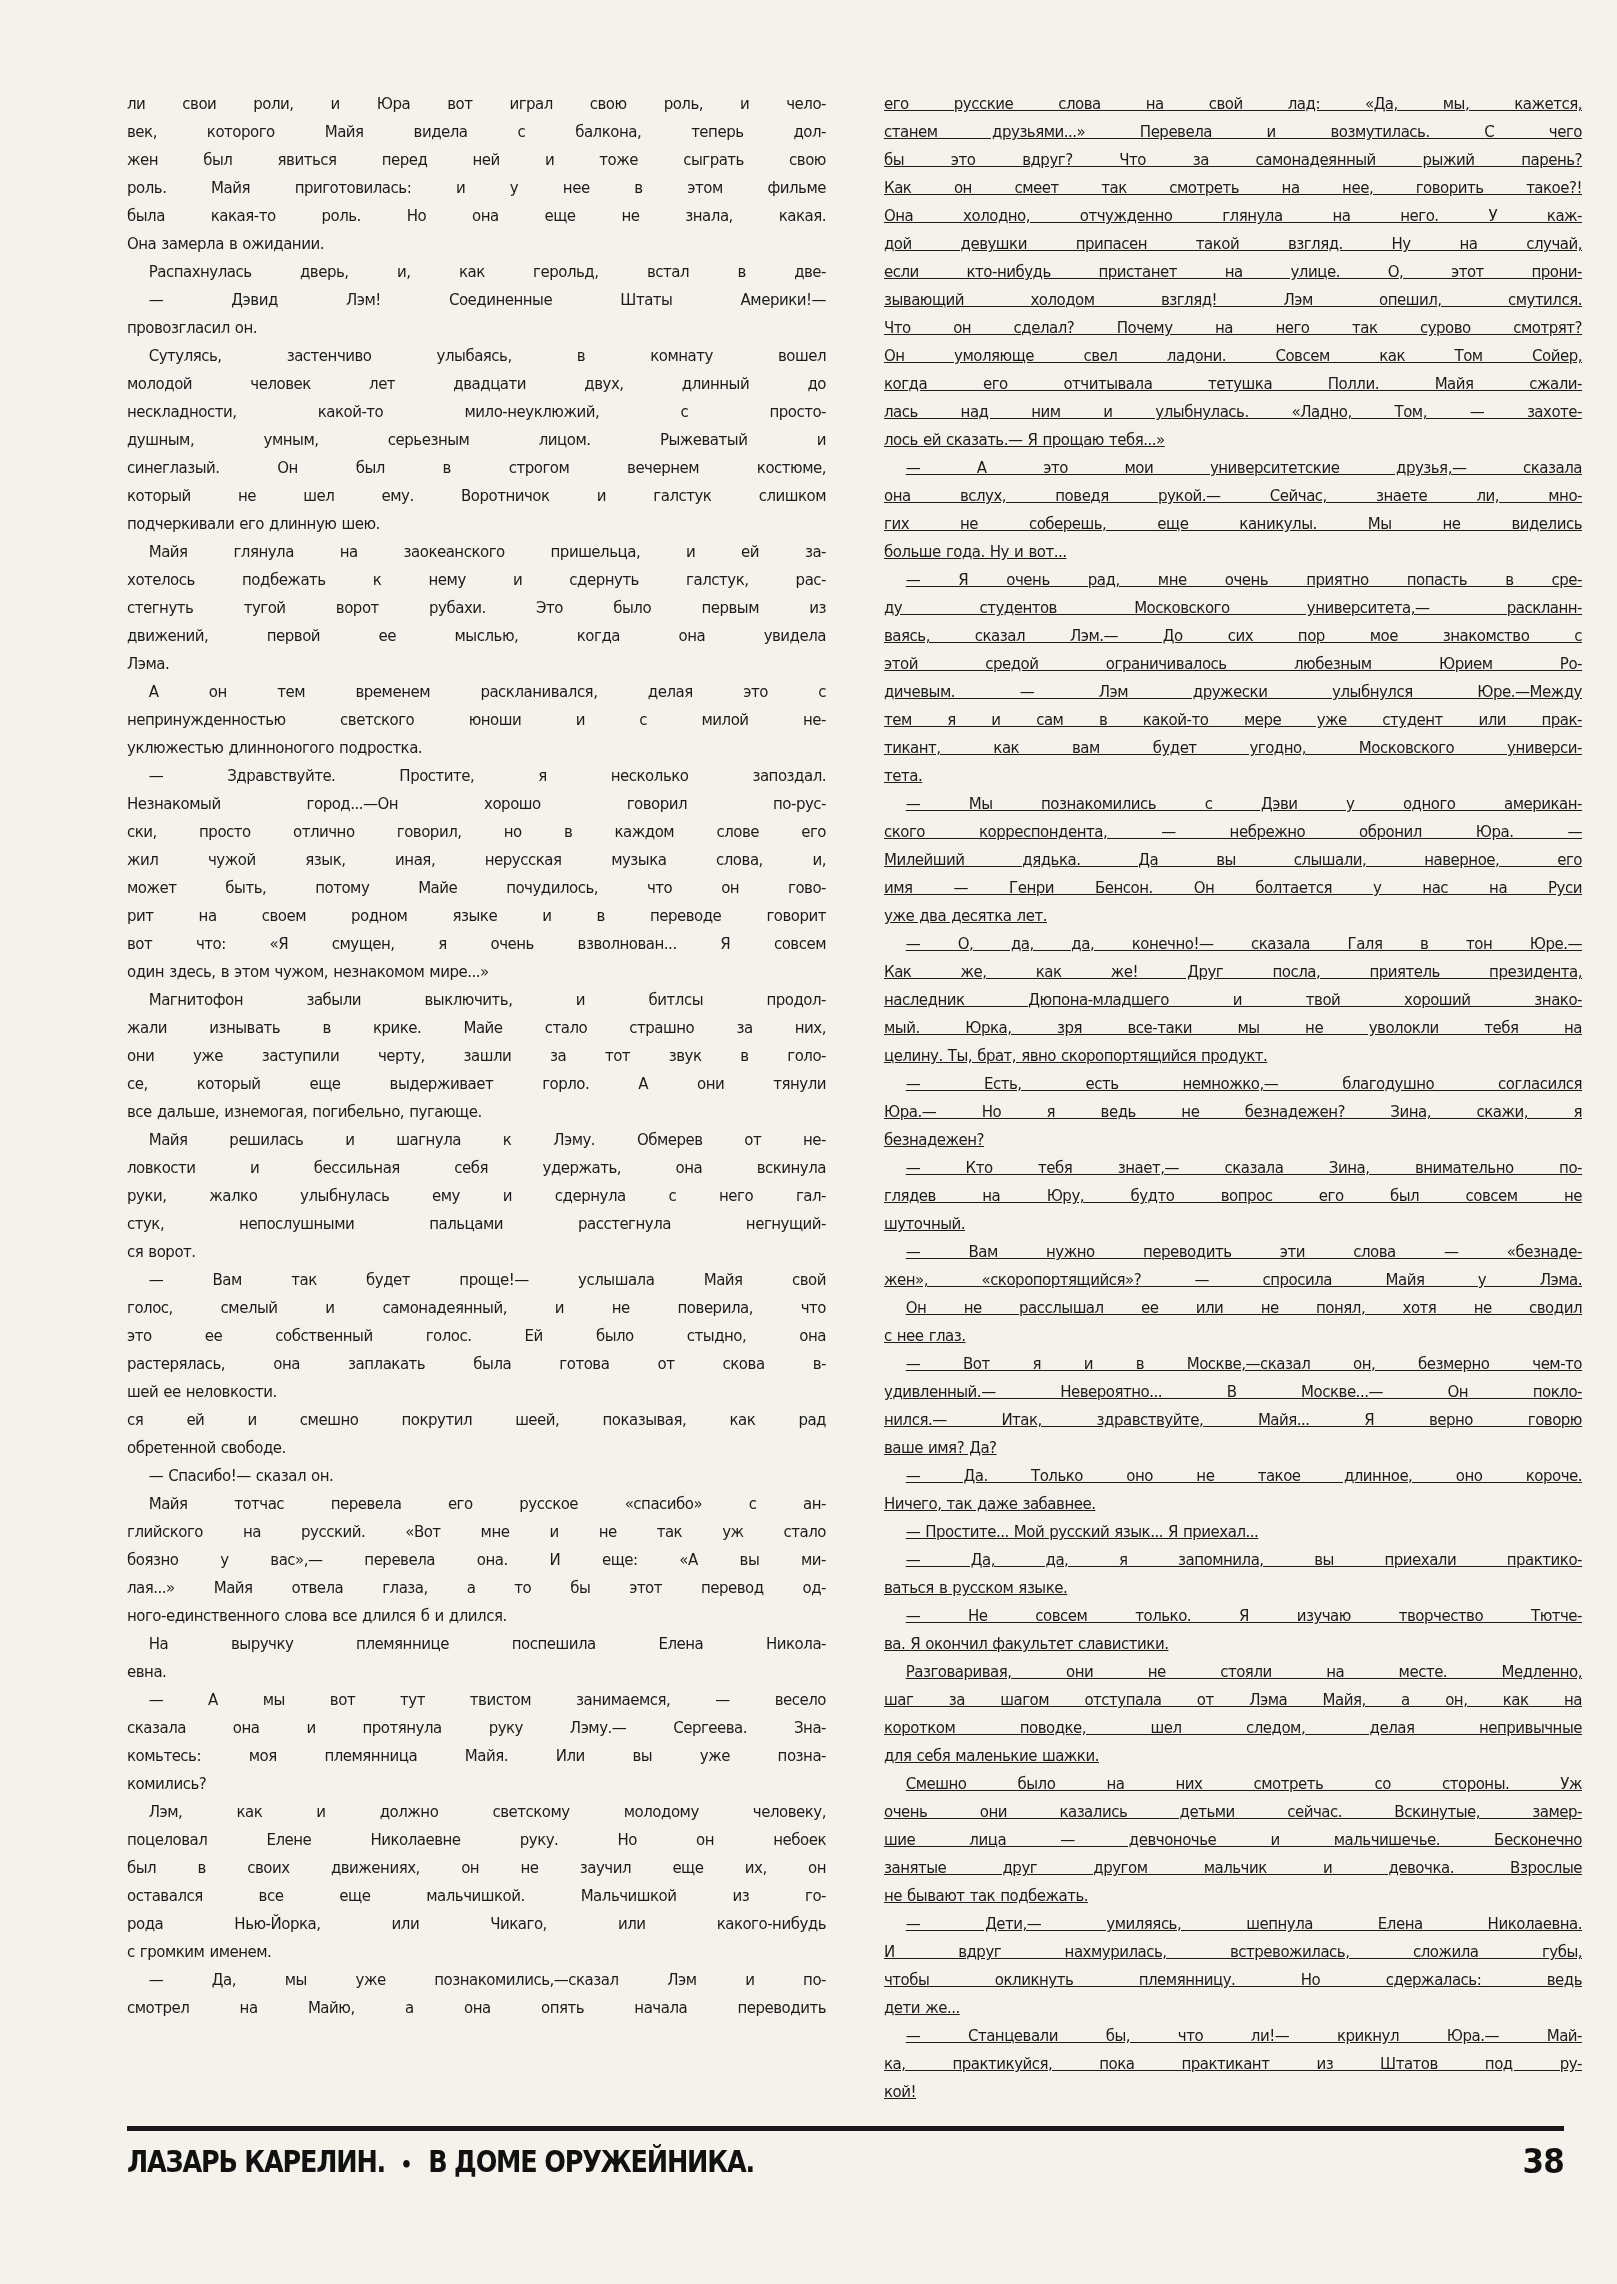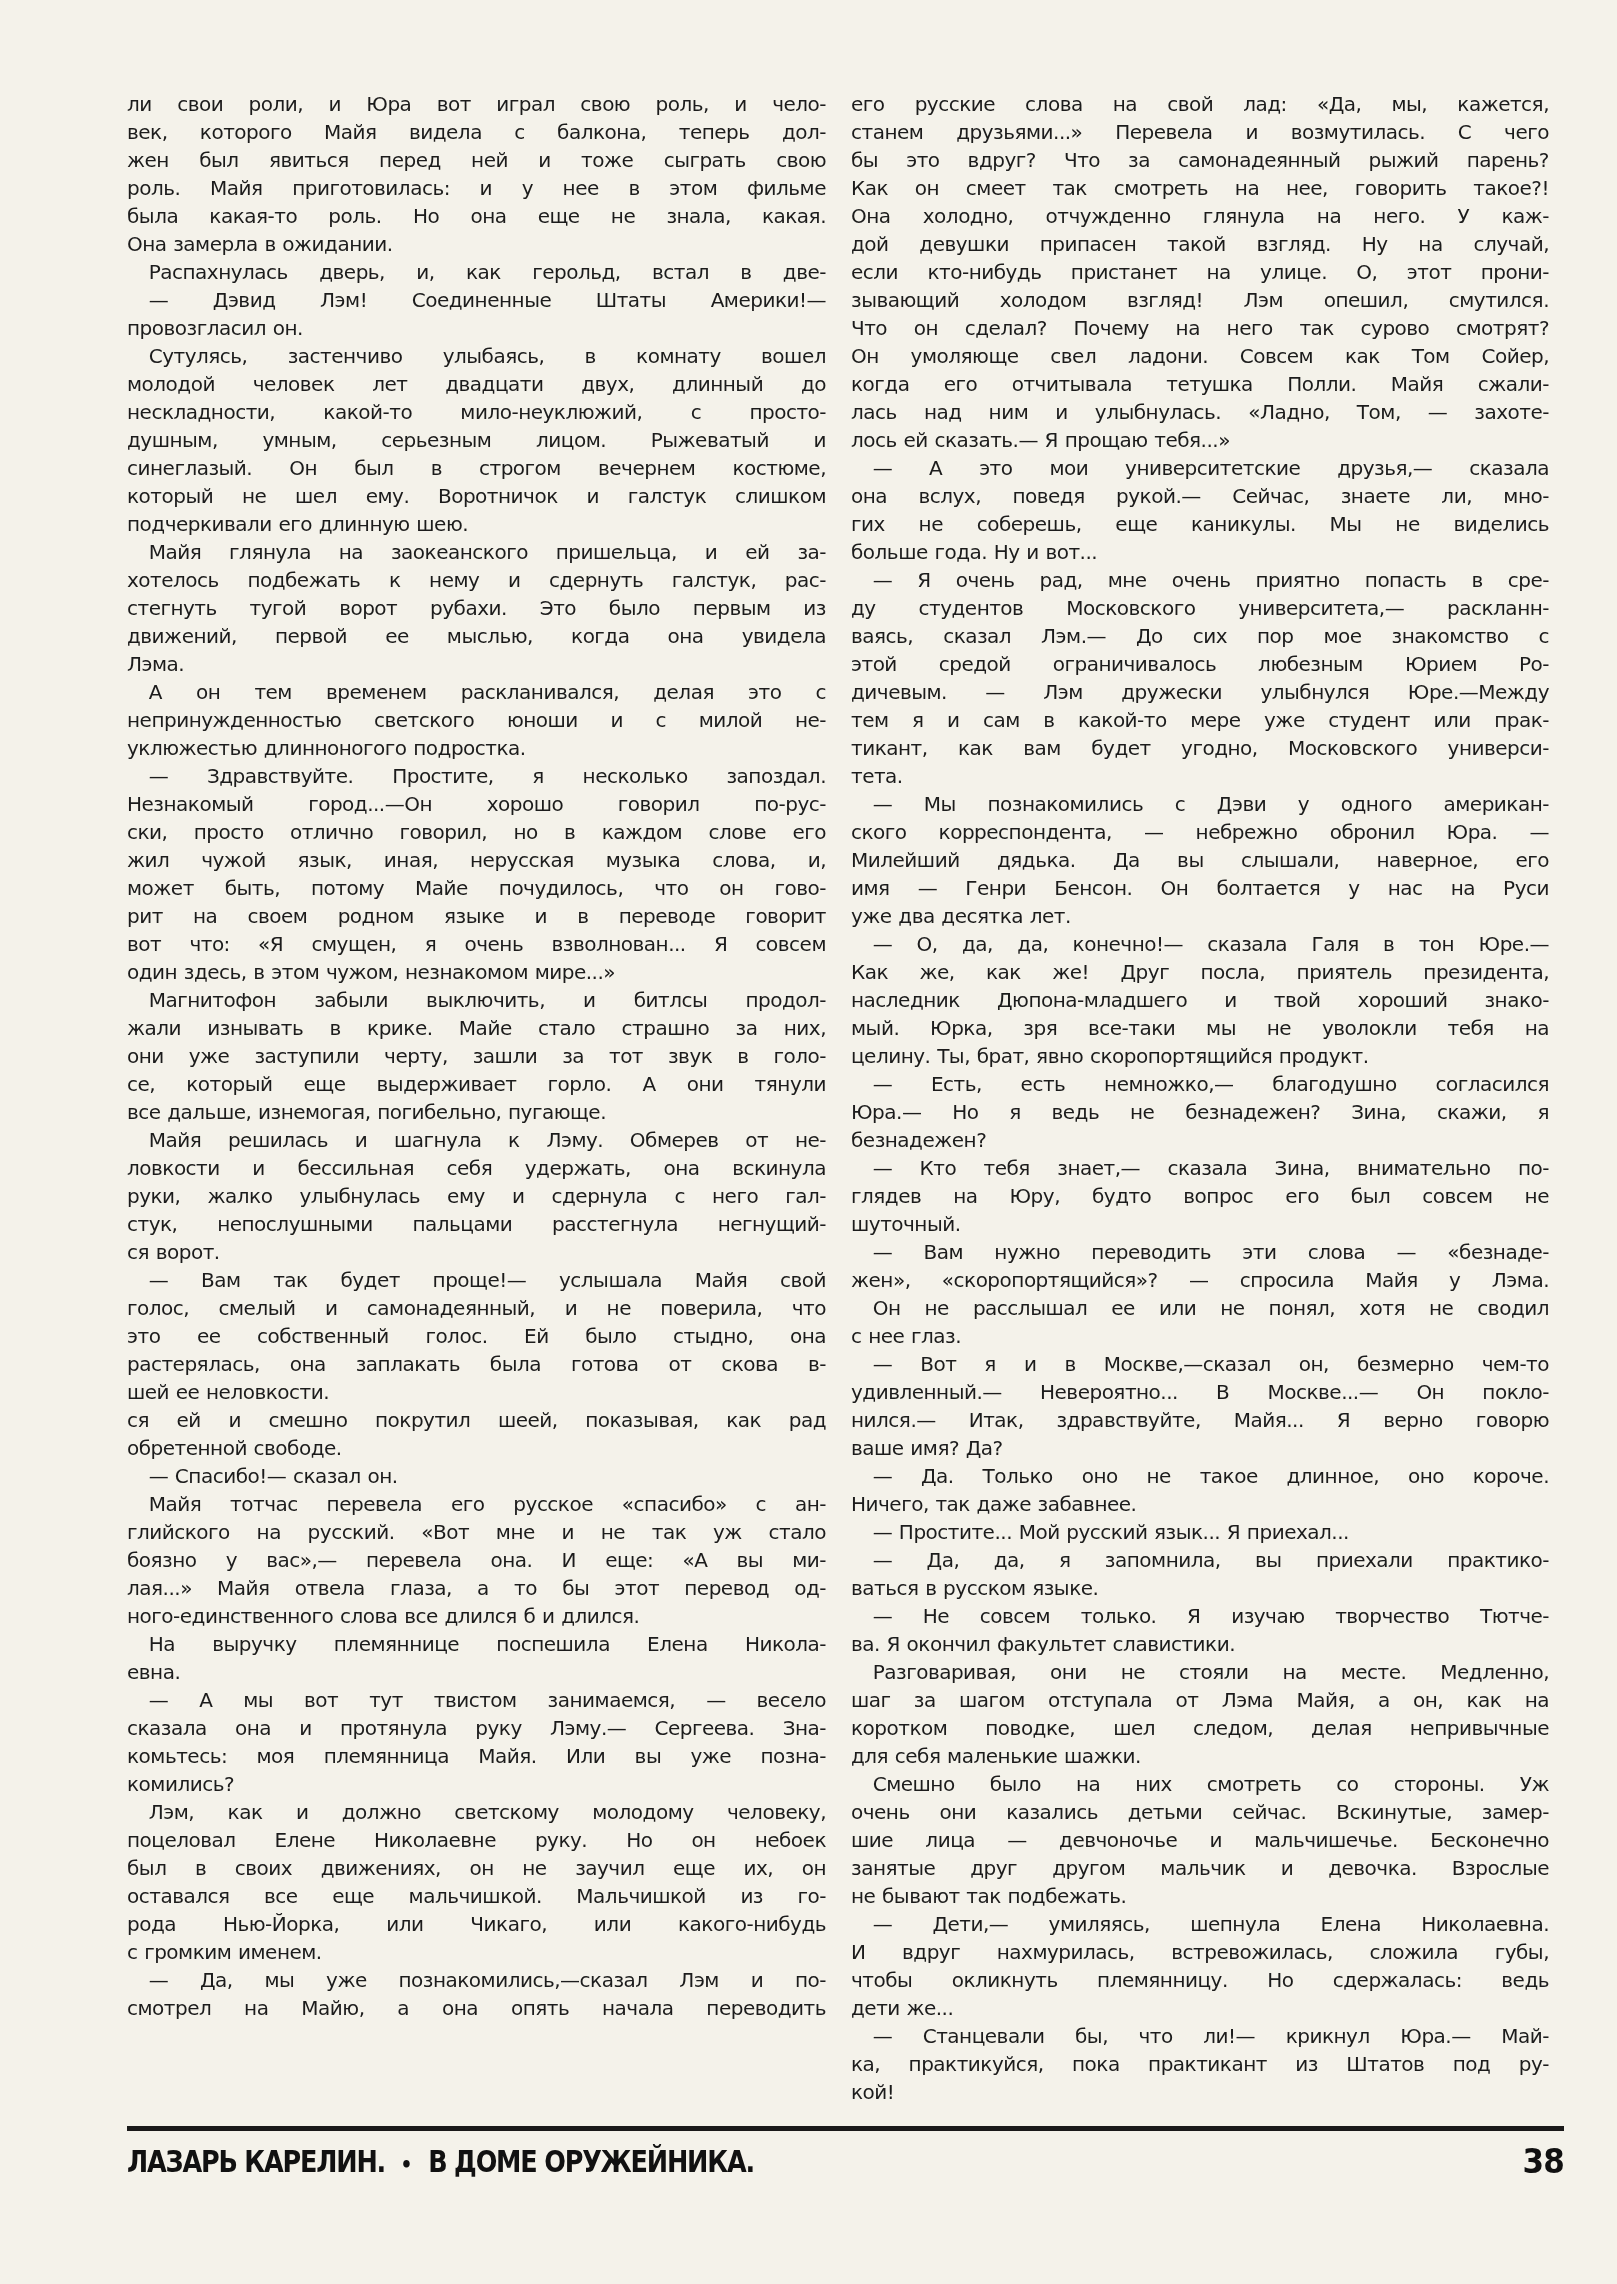--- a/index.html
+++ b/index.html
@@ -6,27 +6,27 @@
   body {
     width: 1617px; height: 2284px; overflow: hidden;
     background: #f4f2ea;
     position: relative;
     font-family: "DejaVu Sans", sans-serif;
     color: #1c1c1c;
   }
   .column {
     position: absolute; top: 90px;
     width: 699px;
-    font-size: 20px;
+    font-size: 15px;
     line-height: 28px;
     letter-spacing: -0.5px;
     word-spacing: 0.8px;
   }
   #col-left { left: 127px; }
-  #col-right { left: 851px; width: 698px; }
+  #col-right { left: 884px; width: 698px; text-decoration: underline; }
   .ln {
     display: block; white-space: nowrap;
     text-align: justify; text-align-last: justify;
     height: 28px; overflow: visible;
   }
   .ln.last { text-align-last: left; }
   .ln.ind { padding-left: 21.7px; }
   .rule {
     position: absolute; left: 127px; top: 2126px;
     width: 1437px; height: 4.6px; background: #1a1a1a;

